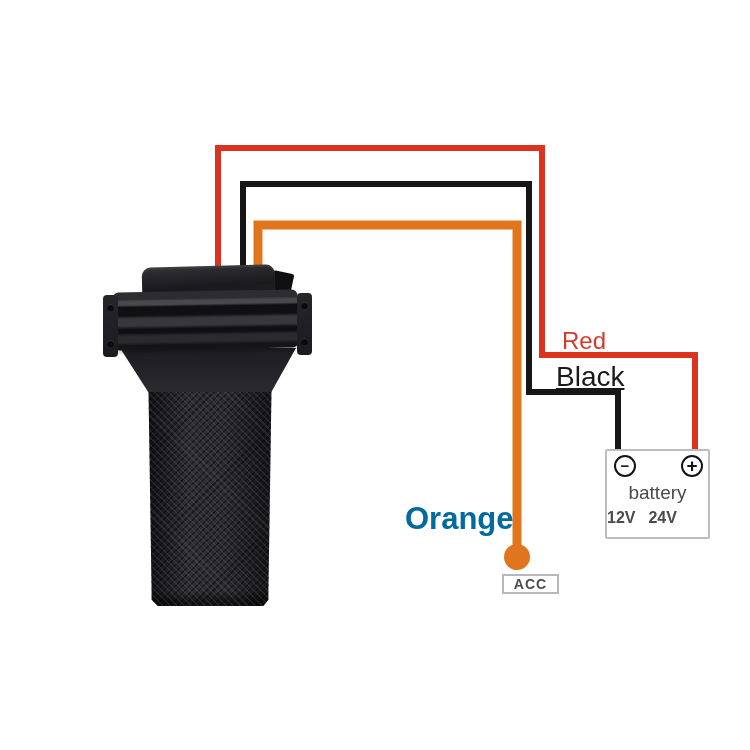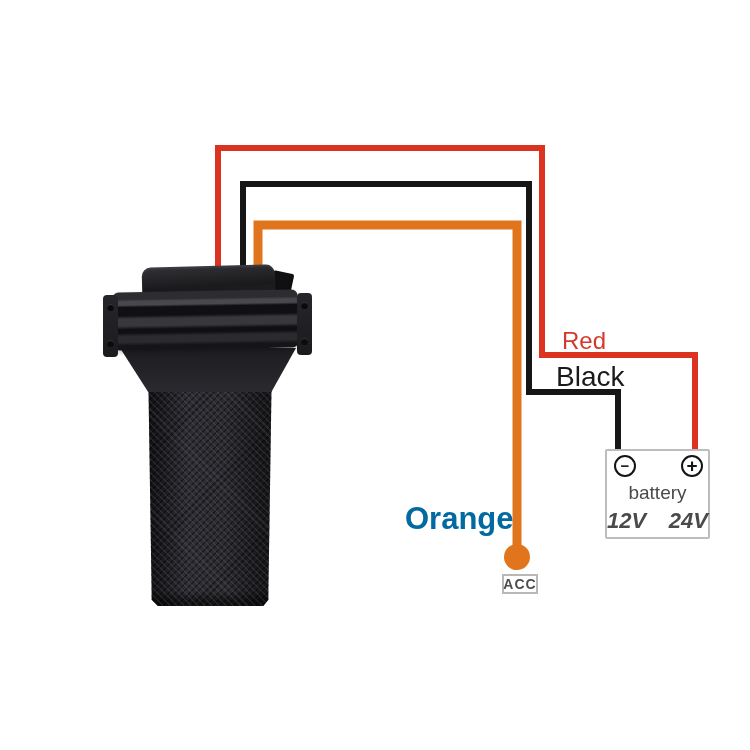--- a/index.html
+++ b/index.html
@@ -164,33 +164,32 @@
     width: 100%;
     text-align: center;
     font-size: 19px;
     line-height: 1.1;
   }
   .bat-volts {
     position: absolute;
     top: 58px;
     width: 100%;
     display: flex;
-    justify-content: space-between;
+    justify-content: flex-start;
     gap: 13px;
-    font-size: 22px;
+    font-size: 16px;
     font-weight: 700;
     line-height: 1.1;
-    font-style: italic;
   }
   
   .acc {
     position: absolute;
     left: 502px;
     top: 574px;
-    width: 36px;
+    width: 57px;
     height: 20px;
     box-sizing: border-box;
     background: #ffffff;
     border: 2px solid #b8b8b8;
     display: flex;
     align-items: center;
     justify-content: center;
     font-size: 14px;
     font-weight: 700;
     letter-spacing: 1px;
@@ -221,21 +220,21 @@
       <span class="screw s2"></span>
     </div>
     <div class="tab tab-right">
       <span class="screw s1"></span>
       <span class="screw s2"></span>
     </div>
   </div>
 
   <span class="wire-label red" style="color: rgb(212, 58, 44);">Red</span>
 
-  <span class="wire-label black" style="color: rgb(26, 26, 26);">Black</span>
+  <span class="wire-label black" style="color: rgb(26, 26, 26); text-decoration: underline;">Black</span>
 
   <span class="wire-label orange" style="color: #0369a1;">Orange</span>
 
   <div class="battery">
     <span class="terminal minus">
       <i>−</i>
     </span>
     <span class="terminal plus">
       <i>+</i>
     </span>

